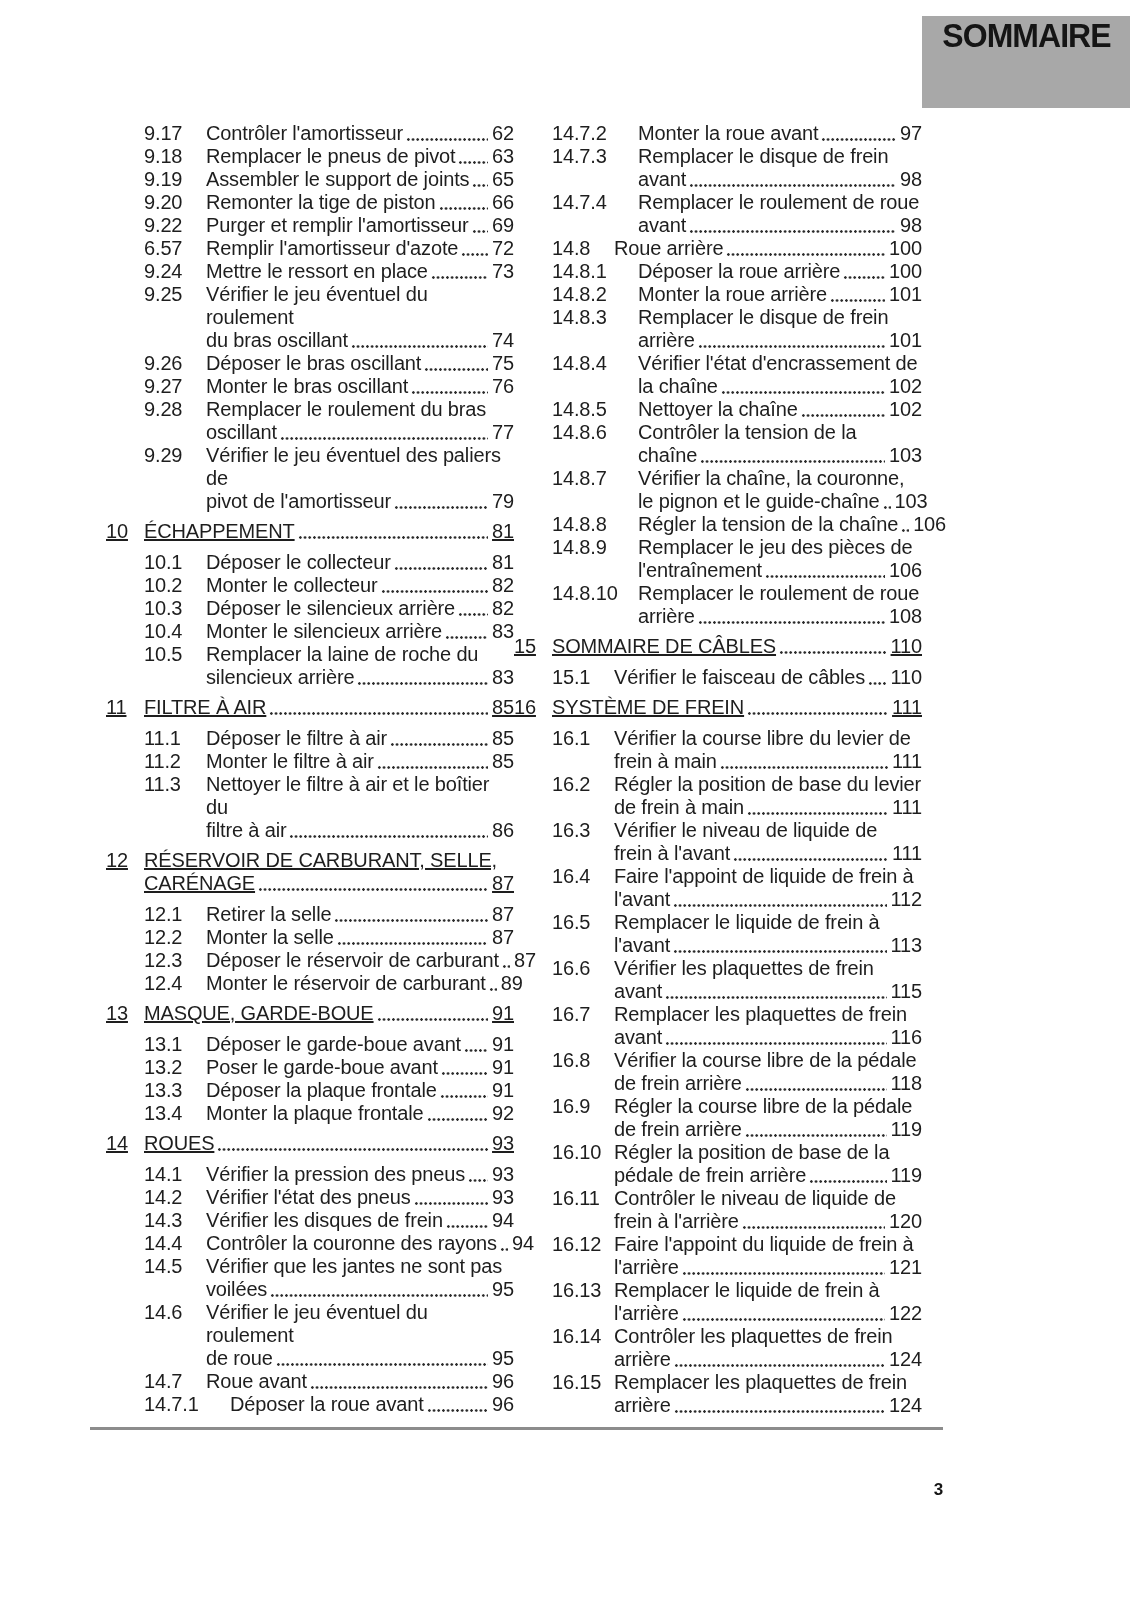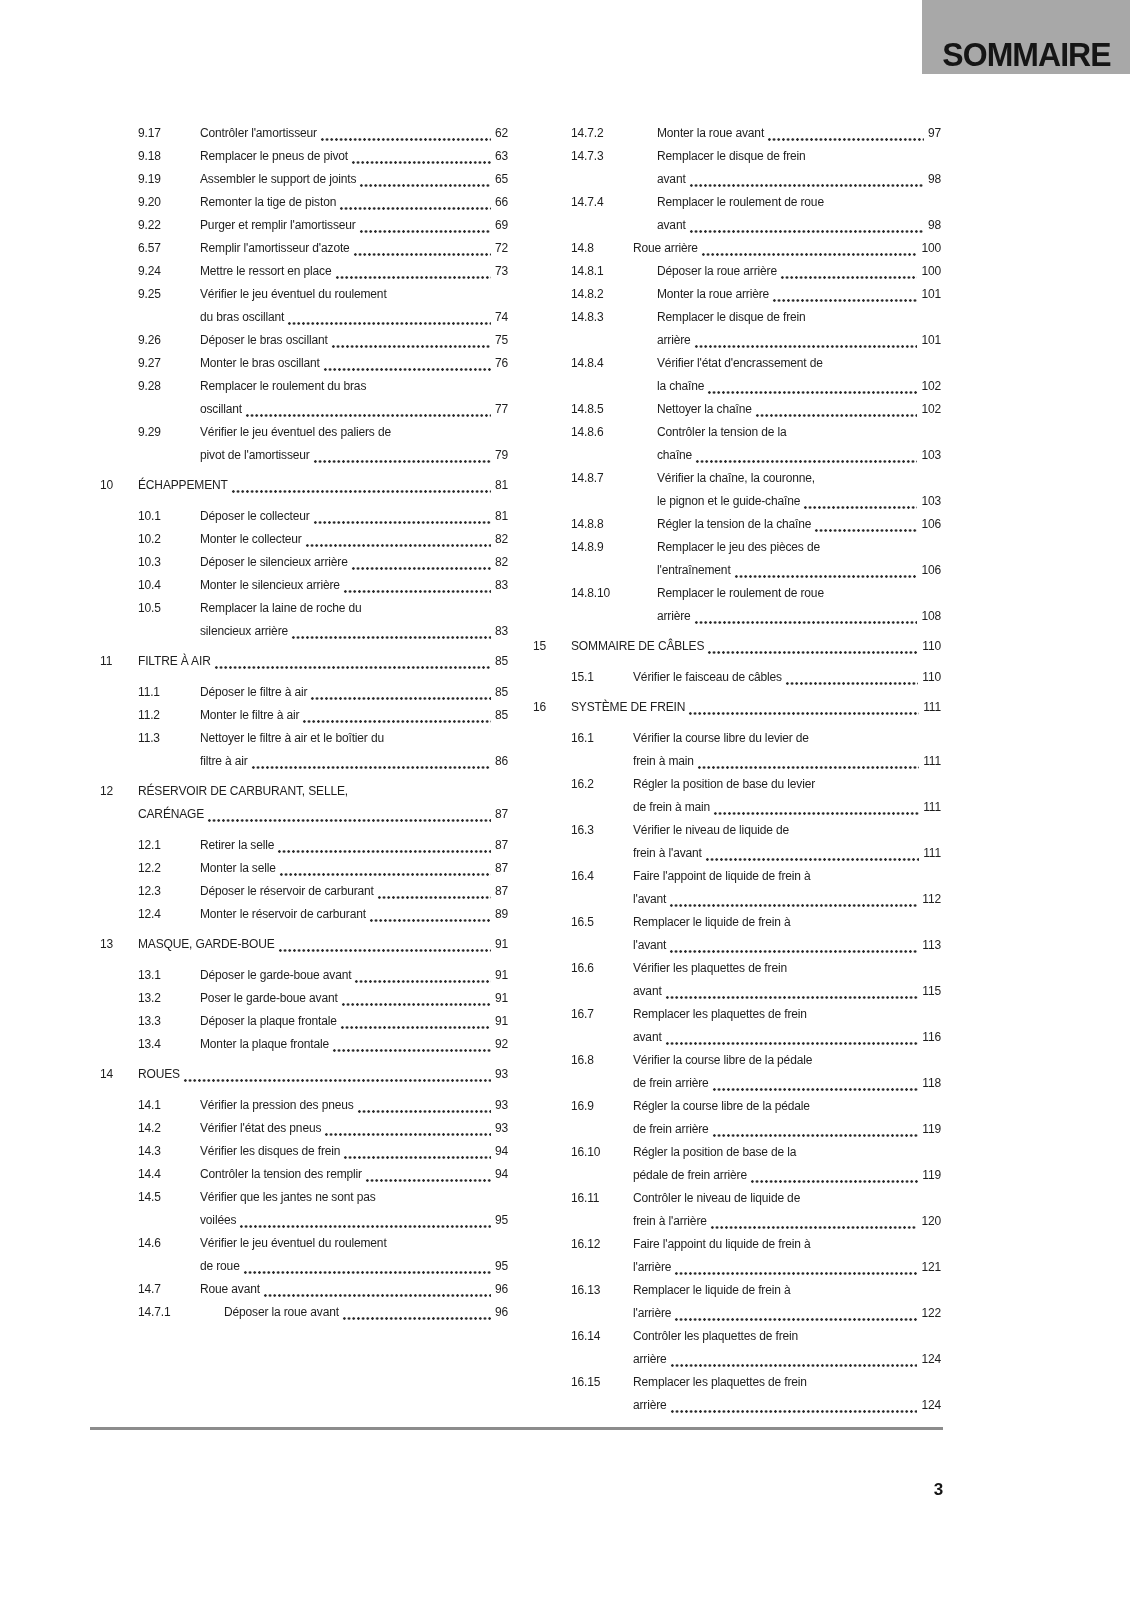--- a/index.html
+++ b/index.html
@@ -12,41 +12,41 @@
     width:1130px;height:1600px;background:#ffffff;
     font-family:"Liberation Sans", sans-serif;
     color:var(--text);
     letter-spacing:-0.15px;
     overflow:hidden;
   }
   .page{position:relative;width:1130px;height:1600px;background:#fff;}
 
   
   .header-box{
-    position:absolute;top:0;left:922px;width:208px;height:74px;
+    position:absolute;top:16px;left:922px;width:208px;height:92px;
     background:var(--header-bg);
-    display:flex;align-items:flex-end;justify-content:center;
+    display:flex;align-items:flex-start;justify-content:center;
   }
   .header-title{
     font-size:34px;font-weight:bold;color:#151515;
     letter-spacing:-1px;transform:scaleX(0.94);transform-origin:center;
     white-space:nowrap;
   }
 
   
   .toc{
-    position:absolute;top:122px;left:100px;width:841px;
-    display:flex;gap:25px;
-    font-size:12px;line-height:23px;
+    position:absolute;top:122px;left:106px;width:841px;
+    display:flex;
+    font-size:20px;line-height:23px;
   }
   .toc-col{width:408px;flex:0 0 408px;}
 
   .entry{display:flex;align-items:flex-start;}
   .entry .num{flex:0 0 auto;}
-  .lvl1{margin-top:7px;margin-bottom:8px;}
+  .lvl1{margin-top:7px;margin-bottom:8px;text-decoration:underline;}
   .lvl1 .num{width:38px;}
   .lvl2 .num{margin-left:38px;width:62px;}
   .lvl3 .num{margin-left:38px;width:86px;}
   .tlines{flex:1 1 auto;min-width:0;}
   .tline{display:block;}
   .tline.last{display:flex;align-items:flex-start;}
   .ttext{flex:0 0 auto;}
   .leader{
     flex:1 1 auto;align-self:flex-end;
     height:8px;margin:0 3px 4px 3px;
@@ -442,21 +442,21 @@
               <span class="ttext">Vérifier les disques de frein</span>
               <span class="leader"></span>
               <span class="pg">94</span>
             </span>
           </span>
         </div>
         <div class="entry lvl2">
           <span class="num">14.4</span>
           <span class="tlines">
             <span class="tline last">
-              <span class="ttext">Contrôler la tension des remplir</span>
+              <span class="ttext">Contrôler la couronne des rayons</span>
               <span class="leader"></span>
               <span class="pg">94</span>
             </span>
           </span>
         </div>
         <div class="entry lvl2">
           <span class="num">14.5</span>
           <span class="tlines">
             <span class="tline">Vérifier que les jantes ne sont pas</span>
             <span class="tline last">

